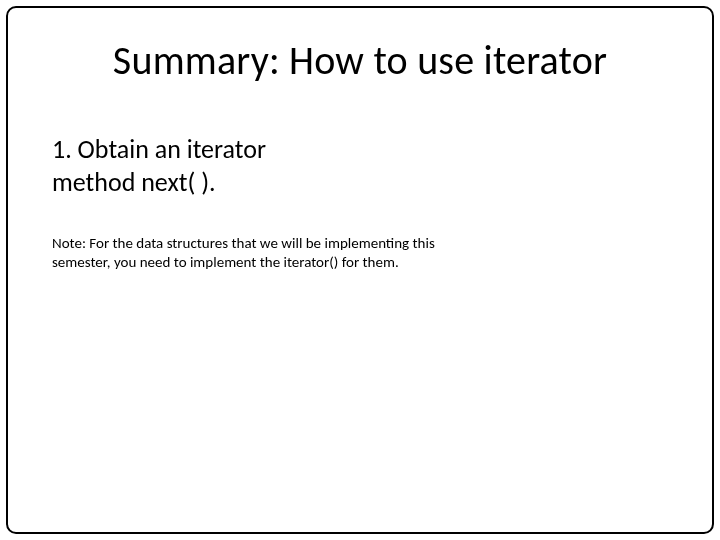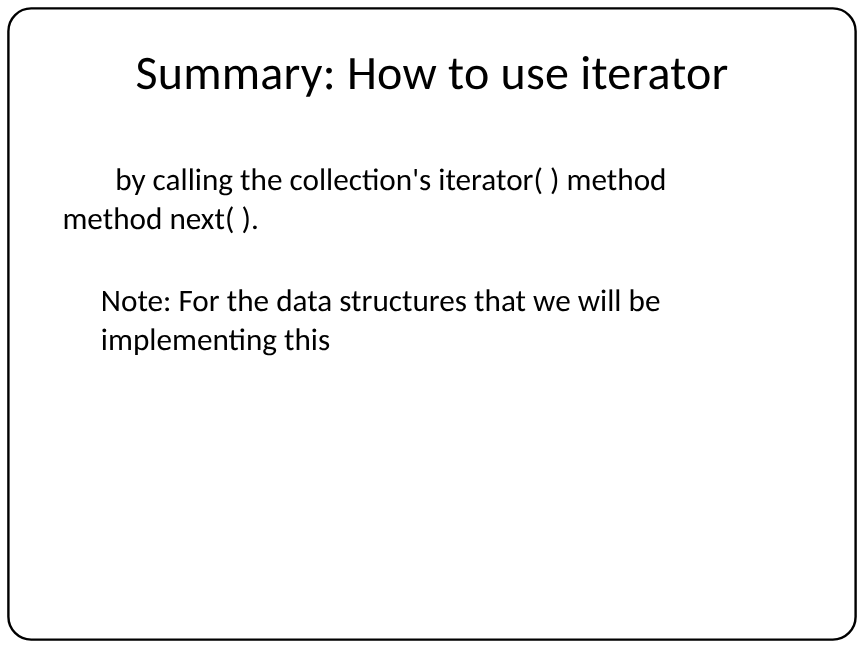--- a/index.html
+++ b/index.html
@@ -11,21 +11,21 @@
       position: relative;
       overflow: hidden;
     }
     .slide-frame {
       position: absolute;
       top: 6px;
       left: 6px;
       right: 6px;
       bottom: 6px;
       border: 2px solid #000;
-      border-radius: 20px;
+      border-radius: 10px;
       padding: 28px 44px 34px 44px;
     }
     .title {
       font-size: 40px;
       font-weight: 400;
       text-align: center;
       color: #000;
       margin-bottom: 48px;
       letter-spacing: 0.2px;
     }
@@ -37,33 +37,33 @@
     }
     .item {
       display: block;
     }
     .indent {
       padding-left: 44px;
       display: block;
     }
     .note {
       margin-top: 34px;
-      font-size: 26px;
+      font-size: 15px;
       color: #000;
       line-height: 1.28;
-      margin-left: 32px;
     }
   </style>
 </head>
 <body>
 
 <div class="slide-frame">
   <h1 class="title">Summary: How to use iterator</h1>
 
   <div class="body-text">
-    <span class="indent">by calling the collection's iterator( ) method</span>
+    <span class="item">1. Obtain an iterator</span>
     <span class="item">method next( ).</span>
   </div>
 
   <div class="note">
     <span class="item">Note: For the data structures that we will be implementing this</span>
+    <span class="item">semester, you need to implement the iterator() for them.</span>
   </div>
 </div>
 
 </body></html>

